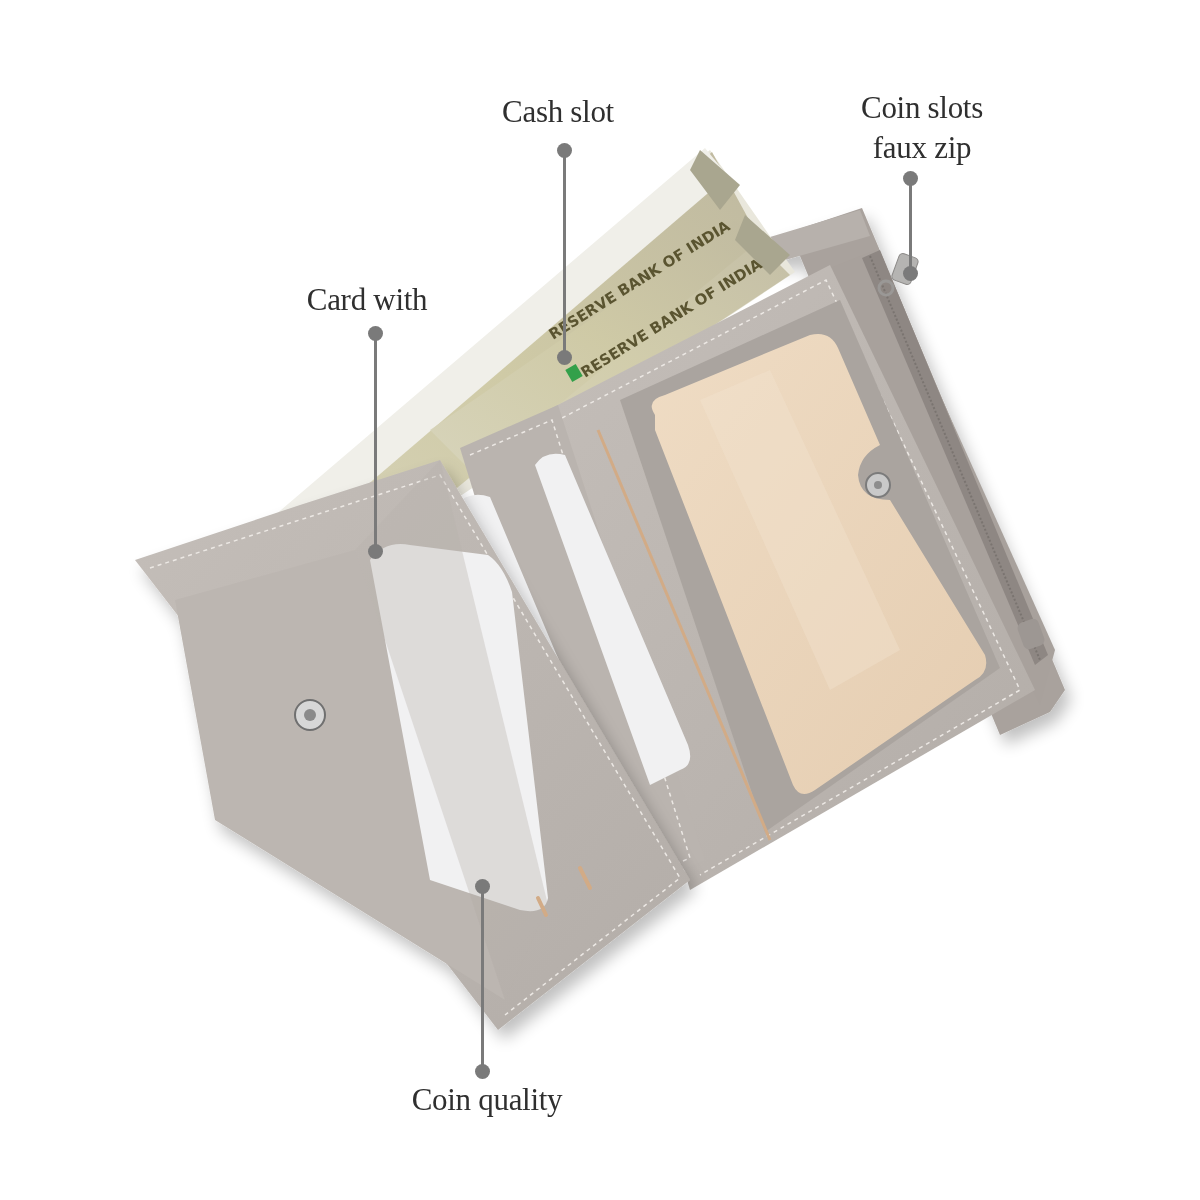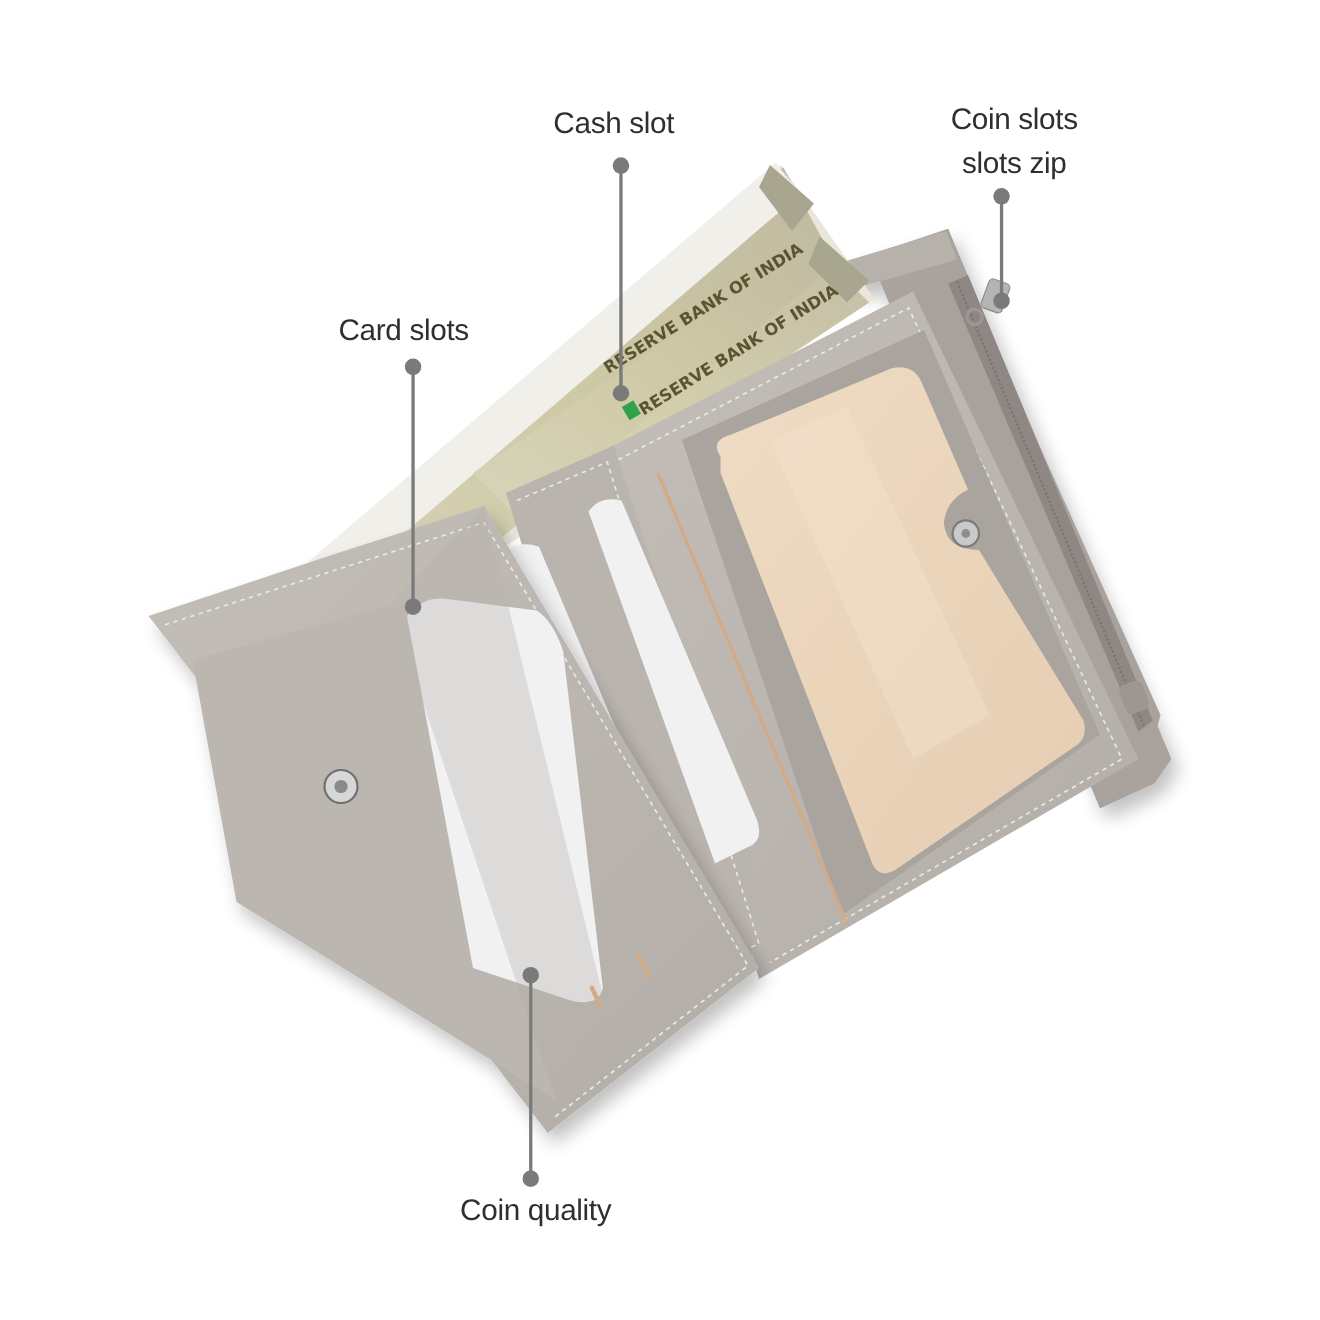--- a/index.html
+++ b/index.html
@@ -1,20 +1,20 @@
 <!DOCTYPE html>
 <html><head>
 <meta charset="utf-8">
 <style>
   html, body { margin: 0; padding: 0; background: #ffffff; }
   body { width: 1200px; height: 1200px; position: relative; overflow: hidden; font-family: "DejaVu Sans", sans-serif; }
   .stage { position: absolute; left: 0; top: 0; width: 1200px; height: 1200px; }
   .label {
-    position: absolute; color: #2f2f2f; font-size: 27px; line-height: 40px;
-    font-family: Liberation Sans, sans-serif; letter-spacing: -0.3px; text-align: center;
+    position: absolute; color: #2f2f2f; font-size: 31px; line-height: 40px;
+    font-family: Liberation Serif, serif; letter-spacing: -0.3px; text-align: center;
     white-space: nowrap;
   }
   .leader { position: absolute; width: 3px; background: #7a7a7a; }
   .dot { position: absolute; width: 15px; height: 15px; border-radius: 50%; background: #7a7a7a; }
   svg.wallet { position: absolute; left: 0; top: 0; }
 </style>
 </head>
 <body>
 
 <div class="stage">
@@ -117,26 +117,26 @@
       </g>
     </g>
   </svg>
 
   <div class="label" style="left:488px; top:92px; width:140px;">Cash slot</div>
   <div class="dot" style="left:557px; top:143px;"></div>
   <div class="leader" style="left:563px; top:150px; height:205px;"></div>
   <div class="dot" style="left:557px; top:350px;"></div>
 
   <div class="label" style="left:852px; top:88px; width:140px;">Coin slots</div>
-  <div class="label" style="left:852px; top:128px; width:140px;">slots zip</div>
+  <div class="label" style="left:852px; top:128px; width:140px;">faux zip</div>
   <div class="dot" style="left:903px; top:171px;"></div>
   <div class="leader" style="left:909px; top:178px; height:95px;"></div>
   <div class="dot" style="left:903px; top:266px;"></div>
 
-  <div class="label" style="left:292px; top:280px; width:150px;">Card slots</div>
+  <div class="label" style="left:292px; top:280px; width:150px;">Card with</div>
   <div class="dot" style="left:368px; top:326px;"></div>
   <div class="leader" style="left:374px; top:333px; height:218px;"></div>
   <div class="dot" style="left:368px; top:544px;"></div>
 
   <div class="dot" style="left:475px; top:879px;"></div>
   <div class="leader" style="left:481px; top:886px; height:185px;"></div>
   <div class="dot" style="left:475px; top:1064px;"></div>
   <div class="label" style="left:392px; top:1080px; width:190px;">Coin quality</div>
 
 </div>

